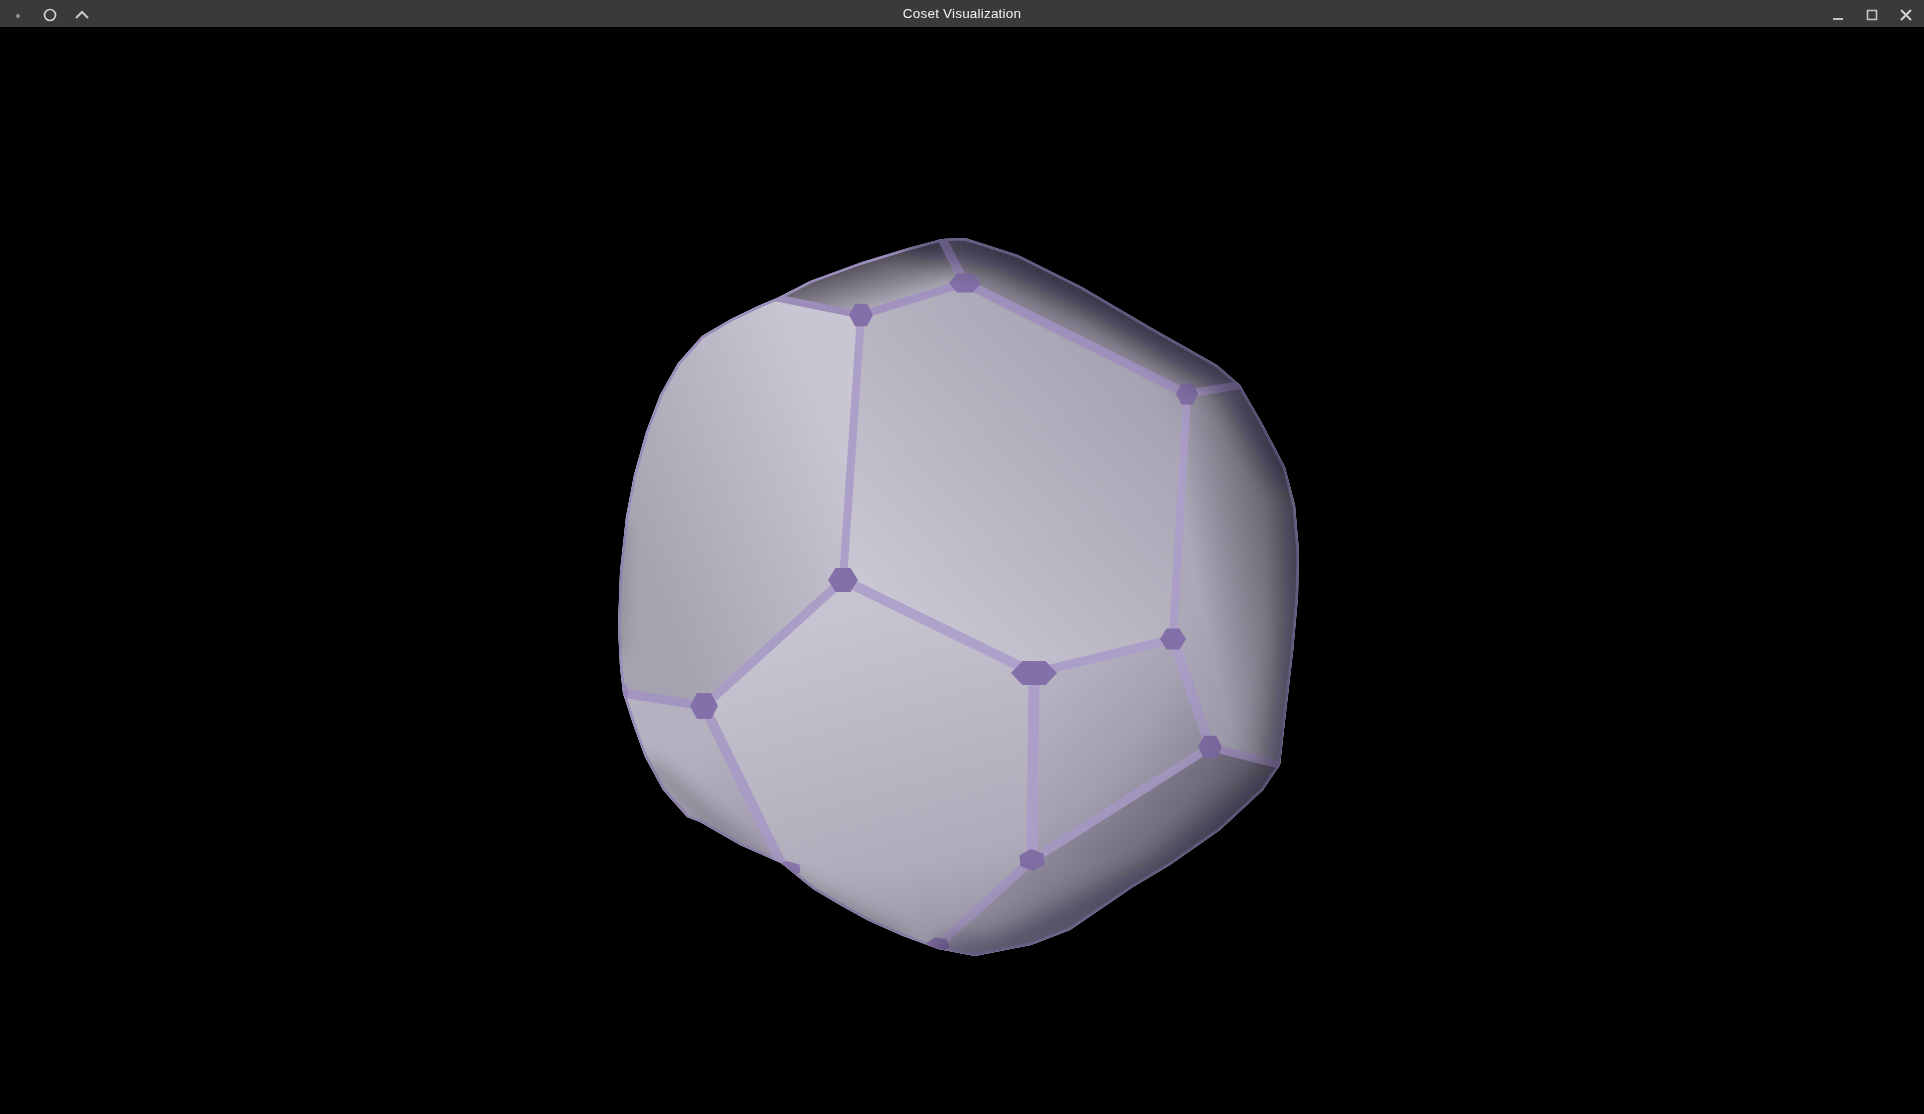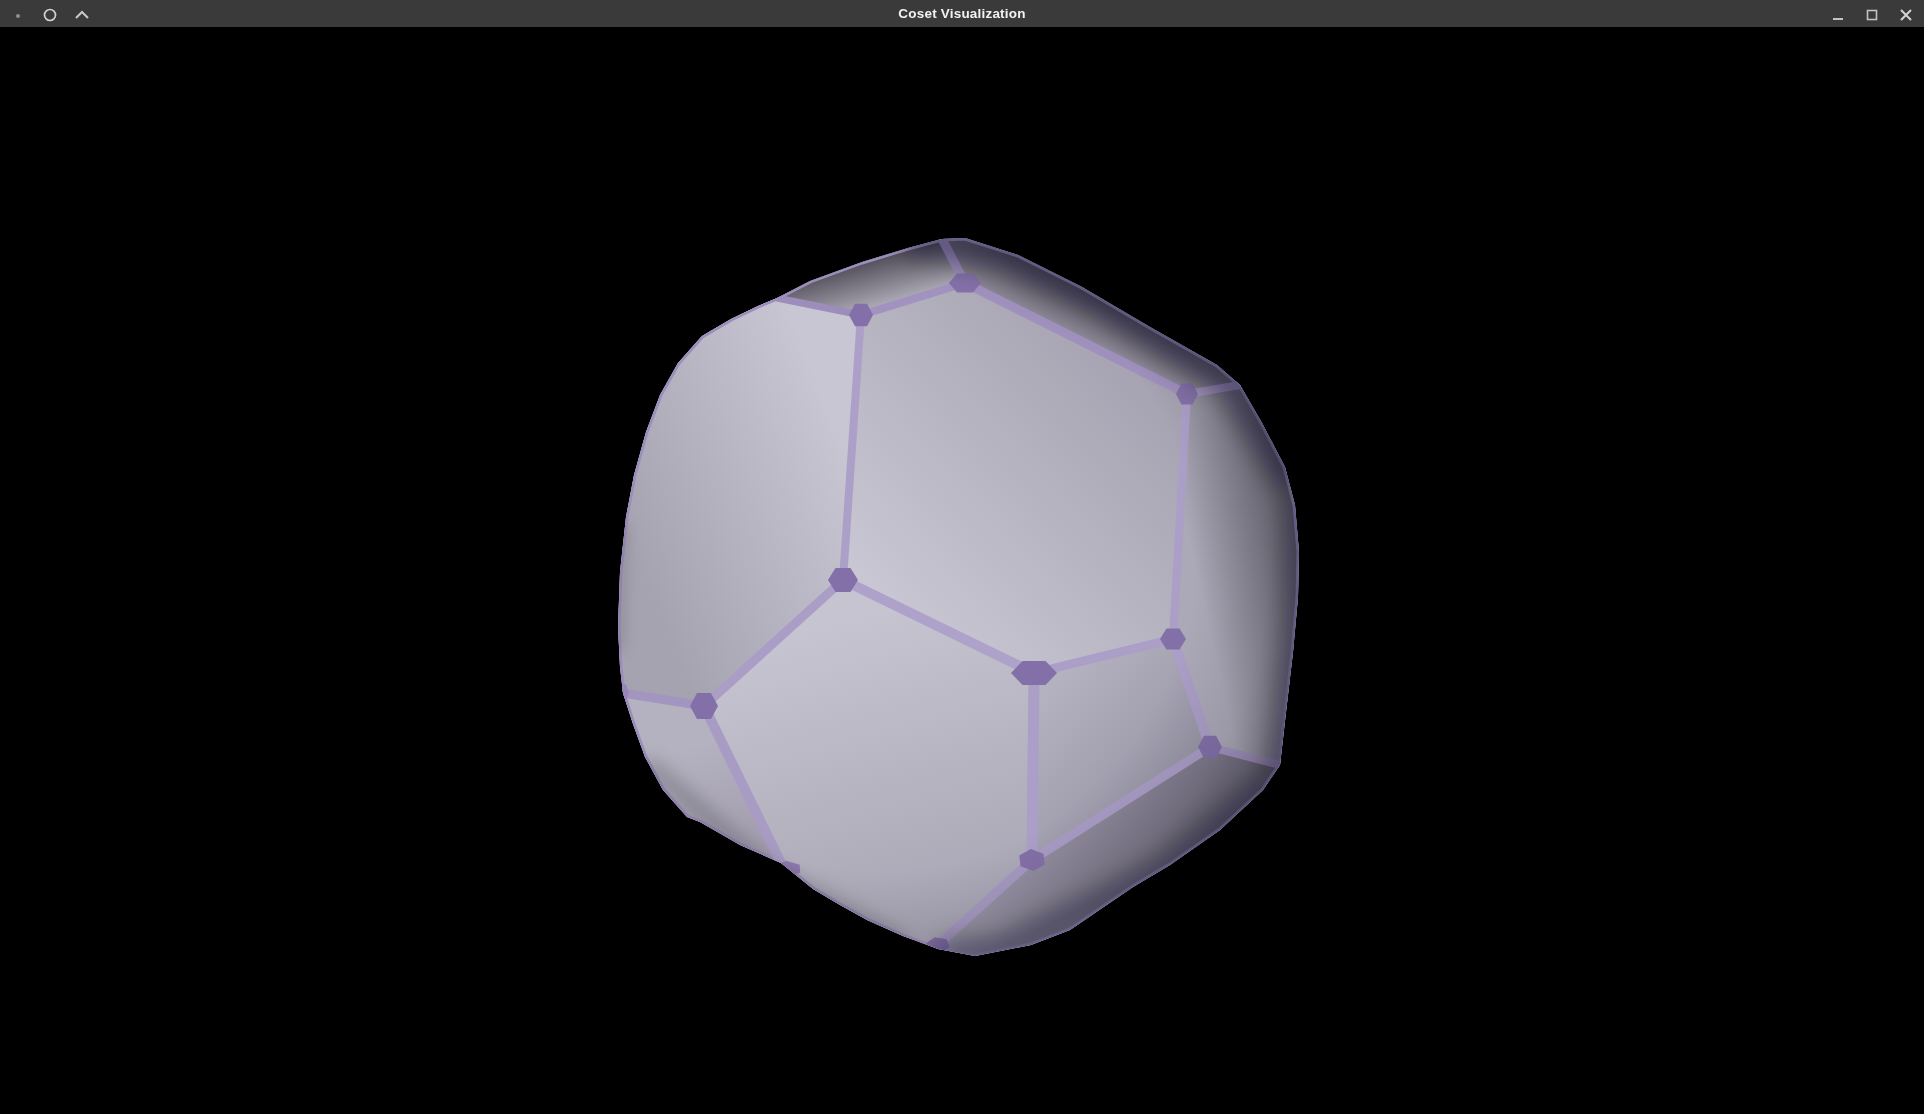--- a/index.html
+++ b/index.html
@@ -1,20 +1,20 @@
 <!DOCTYPE html>
 <html><head>
 <meta charset="utf-8">
 <style>
   html,body{margin:0;padding:0;background:#000;}
   body{width:1924px;height:1114px;overflow:hidden;font-family:"Liberation Sans",sans-serif;}
   .titlebar{position:relative;width:1924px;height:27px;background:#3a3a3a;display:flex;align-items:center;}
   .tb-left{position:absolute;left:6px;top:0;height:27px;display:flex;align-items:center;gap:8px;}
   .tb-title{position:absolute;left:0;right:0;top:0;height:38px;line-height:27px;text-align:center;
-            color:#f2f2f2;font-size:13.5px;font-weight:bold;letter-spacing:.2px;pointer-events:none;}
+            color:#f2f2f2;font-size:13.5px;font-weight:normal;letter-spacing:.2px;pointer-events:none;}
   .tb-right{position:absolute;right:6px;top:0;height:27px;display:flex;align-items:center;gap:10px;}
   .tb-btn{width:24px;height:24px;display:flex;align-items:center;justify-content:center;cursor:default;}
   .viewport{position:relative;width:1924px;height:1087px;background:#000;}
   .viewport svg{position:absolute;left:0;top:0;width:100%;height:100%;display:block;}
 </style>
 </head>
 <body>
 
 <div class="titlebar">
   <div class="tb-left">

